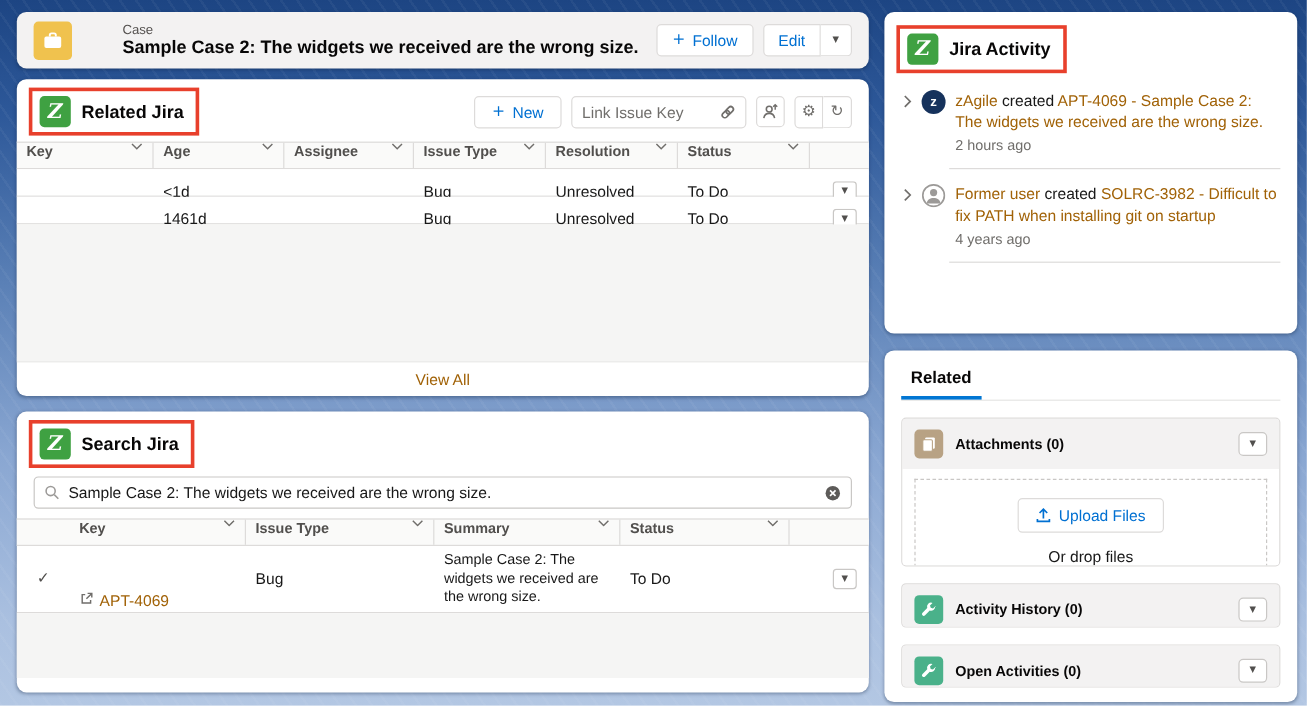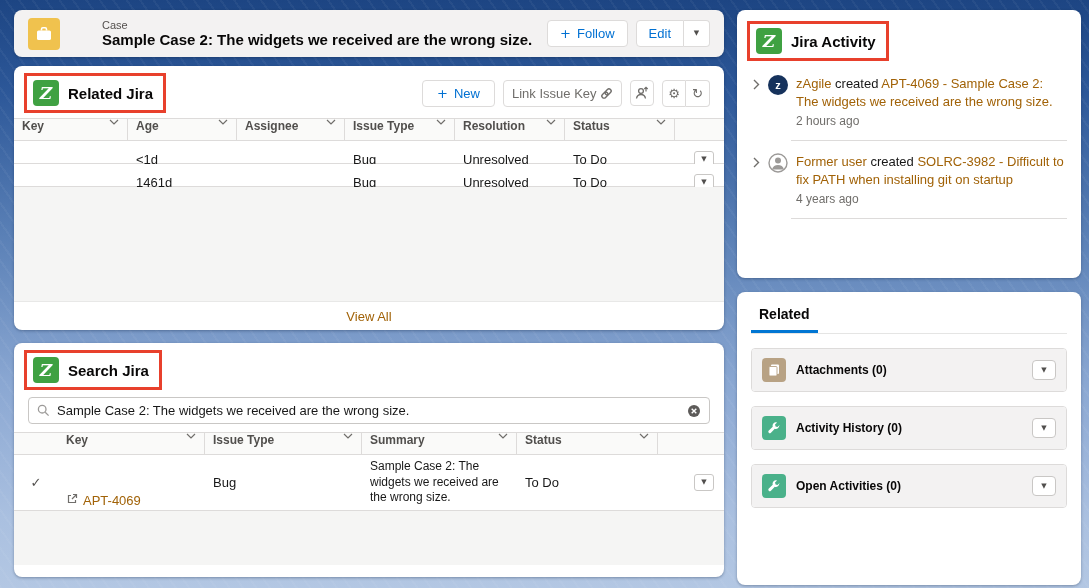--- a/index.html
+++ b/index.html
@@ -42,21 +42,21 @@
   .btn-group .btn { height:27px; }
   .btn-edit { padding:0 12px; border-radius:4px 0 0 4px; }
   .btn-edit-dd { width:26px; border-left:none; border-radius:0 4px 4px 0; }
 
   
   #card-related { left:14px; top:66px; width:710px; height:264px; display:flex; flex-direction:column; }
   .panel-head { display:flex; align-items:center; padding:9px 14px 7px 14px; }
   .panel-head .annot { margin:-2px 0 -2px -4px; }
   .ph-actions { margin-left:auto; display:flex; align-items:center; gap:8px; }
   .btn-new { height:27px; padding:0 14px; }
-  .li-wrap { display:flex; align-items:center; height:27px; border:1px solid #dddbda; border-radius:4px; padding:0 8px; width:119px; color:#706e6b; }
+  .li-wrap { display:flex; align-items:center; height:27px; border:1px solid #dddbda; border-radius:4px; padding:0 8px; width:146px; color:#706e6b; }
   .li-wrap input { border:none; outline:none; width:100%; font-size:13px; font-family:"Liberation Sans",sans-serif; color:#181818; }
   .li-wrap input::placeholder { color:#706e6b; }
 
   .rj-grid { display:grid; grid-template-columns:114px 109px 108px 110px 110px 110px 1fr; align-items:center; }
   .t-head { background:#fafaf9; border-top:1px solid #dddbda; border-bottom:1px solid #dddbda; height:23px; }
   .t-head .hcell { display:flex; align-items:flex-start; justify-content:space-between; padding:0 8px; height:100%;
                    border-right:1px solid #dddbda; font-size:12px; font-weight:700; color:#514f4d; cursor:pointer; }
   .t-head .hcell.last { border-right:none; }
   .t-row { height:23px; border-bottom:1px solid #dddbda; font-size:13px; background:#fff; }
   .t-row > div { padding:0 8px; white-space:nowrap; overflow:hidden; }
@@ -397,20 +397,32 @@
         <svg width="14" height="14" viewBox="0 0 14 14">
           <rect x="4" y="1.5" width="8" height="9.5" rx="1" fill="#fff"></rect>
           <rect x="2" y="3.5" width="8" height="9.5" rx="1" fill="#fff" stroke="#b8a284" stroke-width="0.9"></rect>
         </svg>
       </span>
       <span class="section-title">Attachments (0)</span>
       <button class="collapse-btn">
         <span class="tri uicon">▼</span>
       </button>
     </div>
+    <div class="attach-body">
+      <div class="dropzone">
+        <button class="btn btn-upload">
+          <svg width="13" height="13" viewBox="0 0 13 13">
+            <path d="M6.5 9V1.8 M3.3 4.5L6.5 1.3l3.2 3.2" fill="none" stroke="#0070d2" stroke-width="1.4"></path>
+            <path d="M1.5 9.5v2h10v-2" fill="none" stroke="#0070d2" stroke-width="1.4"></path>
+          </svg>
+          <span>Upload Files</span>
+        </button>
+        <div class="drop-label">Or drop files</div>
+      </div>
+    </div>
   </div>
 
   <div class="section">
     <div class="section-head">
       <span class="sq-icon wrench-icon">
         <svg width="14" height="14" viewBox="0 0 14 14">
           <path d="M12.3 4.6a3.4 3.4 0 0 1-4.5 3.2l-4.1 4.1a1.5 1.5 0 0 1-2.1-2.1l4.1-4.1a3.4 3.4 0 0 1 4.4-4.3L8 3.5l.6 1.9 1.9.6 2.1-2.1c.1.2.1.4.1.7z" fill="#fff"></path>
         </svg>
       </span>
       <span class="section-title">Activity History (0)</span>

